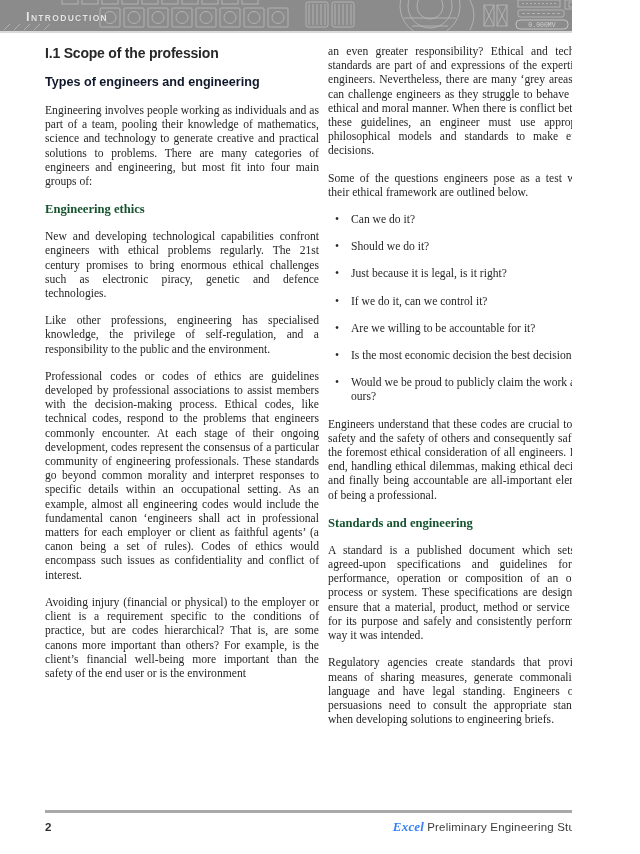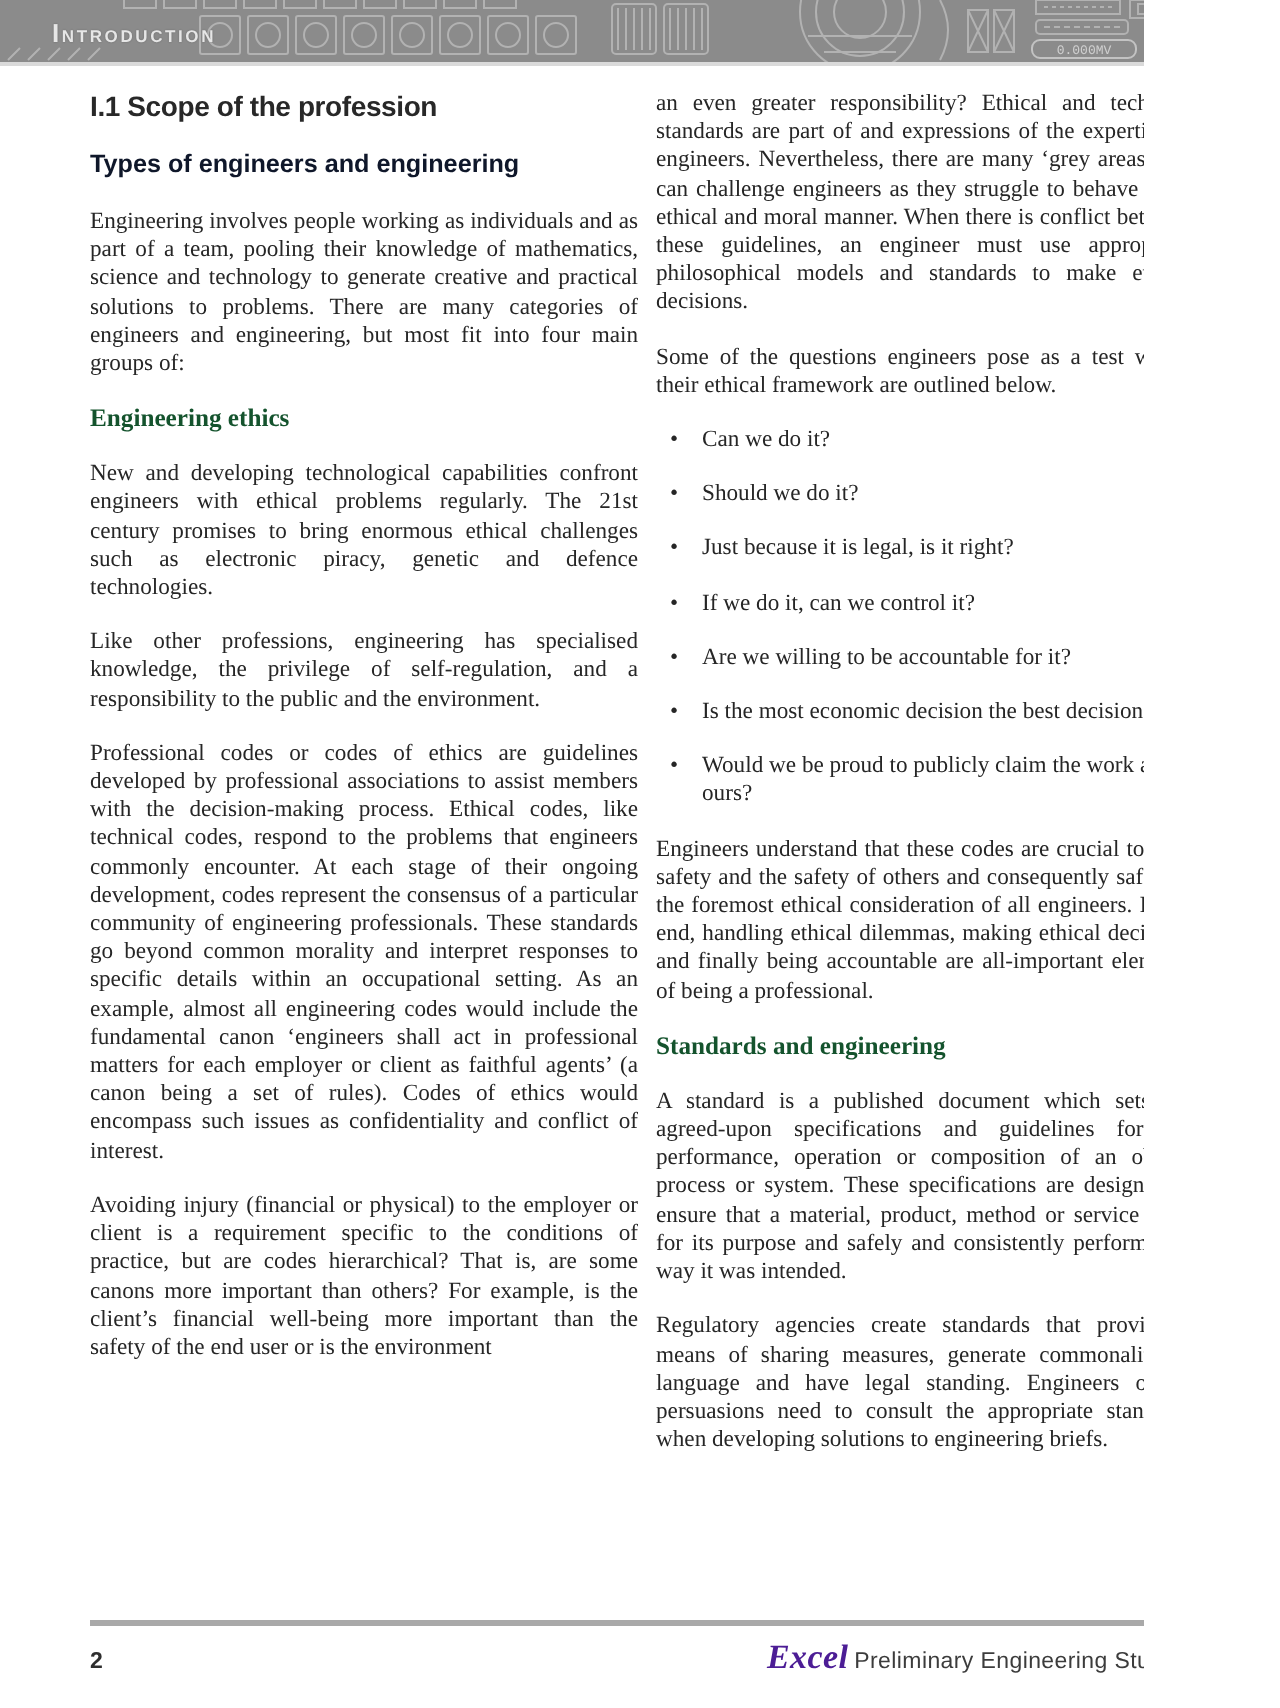--- a/index.html
+++ b/index.html
@@ -80,21 +80,21 @@
   .page-number{
     font-family:"Liberation Sans", sans-serif;
     font-weight:bold;font-size:11.5px;color:#2e2e2e;
   }
   .book-title{
     font-family:"Liberation Sans", sans-serif;
     font-size:11.5px;color:#3c3c3c;letter-spacing:.2px;
   }
   .book-title .series{
     font-family:"Liberation Serif", serif;
-    font-weight:bold;font-style:italic;font-size:17px;color:#4c1d95;
+    font-weight:bold;font-style:italic;font-size:13px;color:#3b82f6;
     margin-right:3px;
   }
 </style>
 </head>
 <body>
 
 <div class="page">
 
   <div class="header-band">
     <svg width="640" height="31" viewBox="0 0 640 31">

